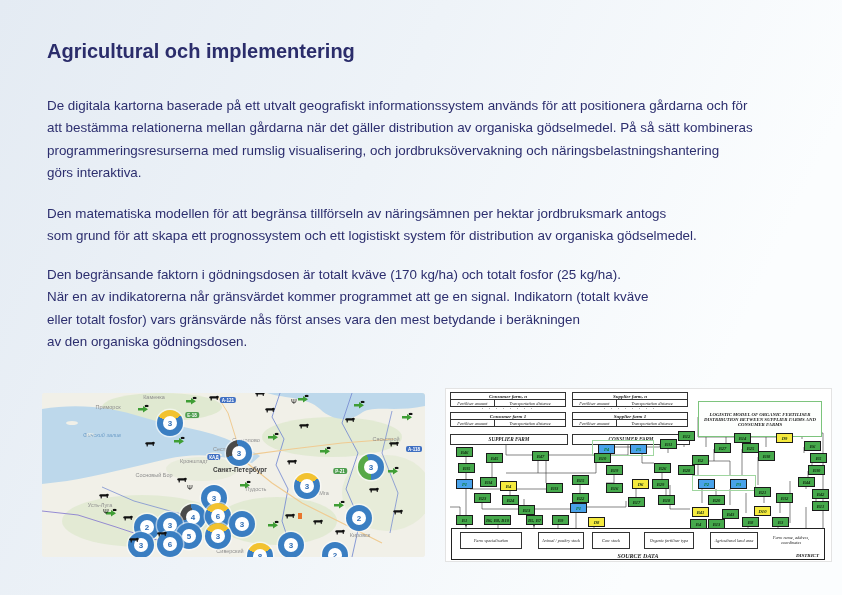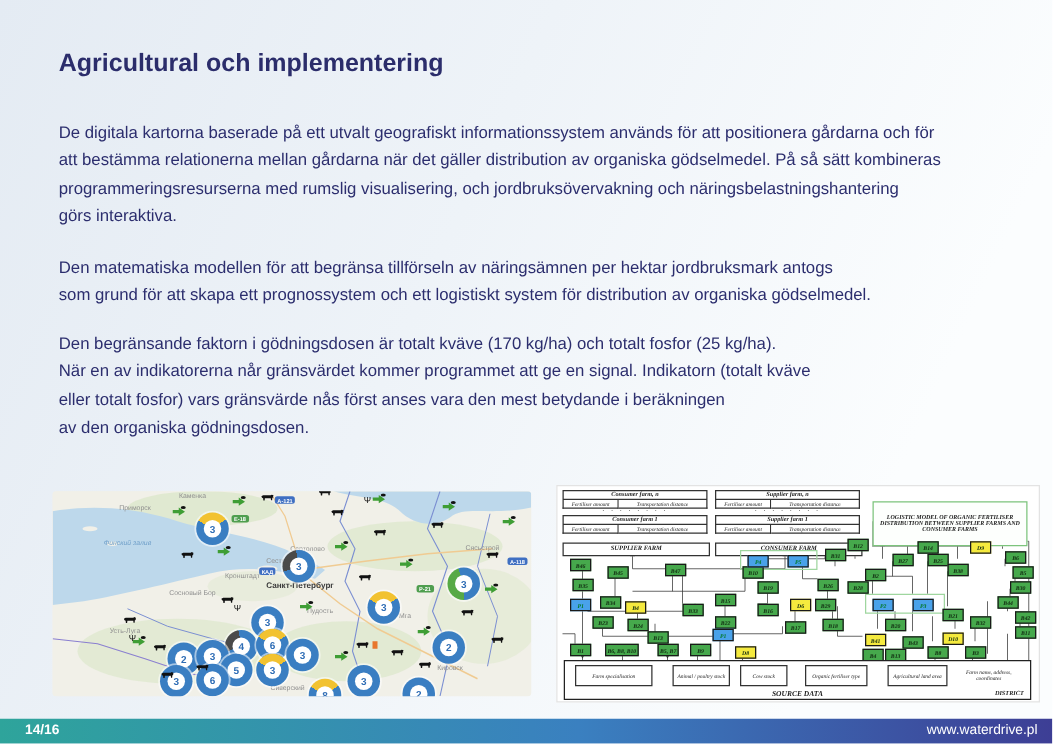--- a/index.html
+++ b/index.html
@@ -488,17 +488,13 @@
           <div class="sbox" style="left: 140px; width: 34px;">Cow stock</div>
           <div class="sbox" style="left: 192px; width: 46px;">Organic fertiliser type</div>
           <div class="sbox" style="left: 258px; width: 44px;">Agricultural land area</div>
           <div class="sbox plain" style="left: 312px; width: 52px;">Farm name, address, coordinates</div>
         </div>
       <div class="slabel">SOURCE DATA</div>
       <div class="sdistrict">DISTRICT</div>
     </div>
   </div>
 
-  <div class="footer">
-    <span class="page">14/16</span>
-    <span class="url">www.waterdrive.pl</span>
-  </div>
 </div>
 
 </body></html>

